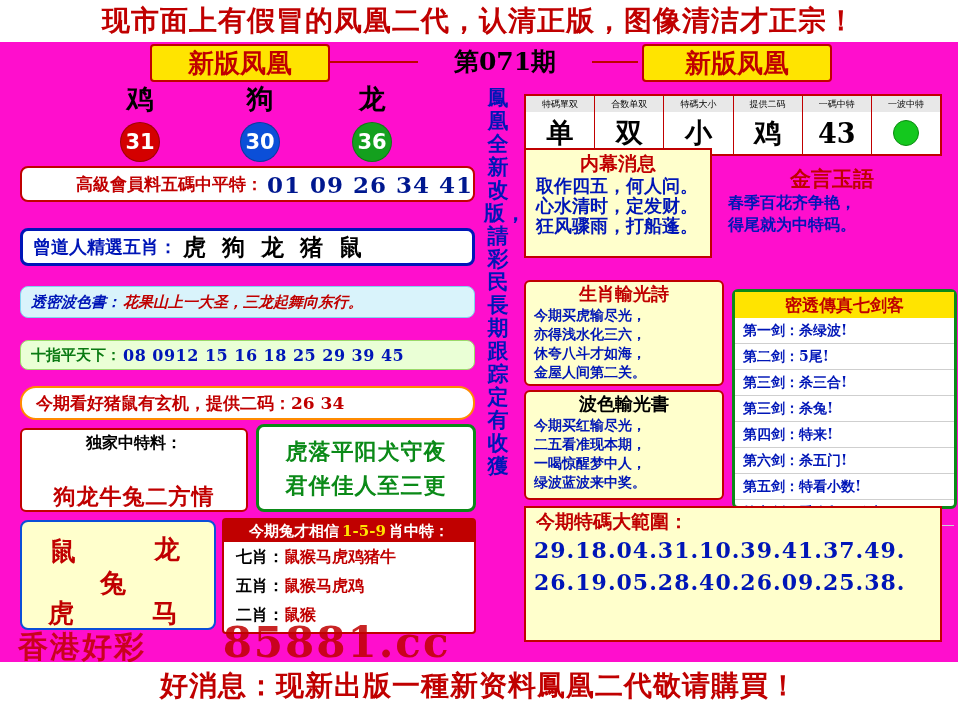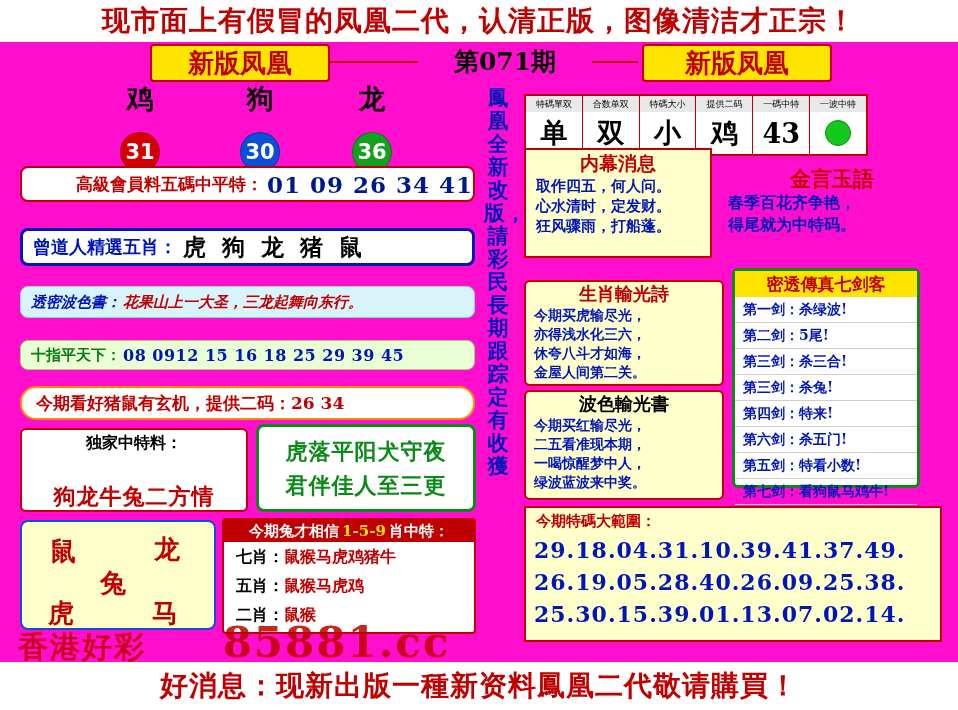--- a/index.html
+++ b/index.html
@@ -48,21 +48,21 @@
   .z-item{position:absolute;text-align:center;width:80px;}
   .z-name{
     font-family:"DejaVu Serif","Liberation Serif",serif;
     font-weight:bold;font-size:27px;color:#000;line-height:30px;
   }
   .ball{
     width:38px;height:38px;border-radius:50%;
     display:flex;align-items:center;justify-content:center;
     color:#fff;font-weight:bold;font-size:21px;
     font-family:"DejaVu Sans","Liberation Sans",sans-serif;
-    margin:18px auto 0;border:1px solid rgba(0,0,0,.25);
+    margin:8px auto 0;border:1px solid rgba(0,0,0,.25);
   }
   .ball-red{background:#d40000;}
   .ball-blue{background:#0b4fd8;}
   .ball-green{background:#14a01e;}
 
   .lbox{
     position:absolute;background:#fff;border-radius:8px;
     display:flex;align-items:center;box-sizing:border-box;
   }
   .lbl{
@@ -144,21 +144,21 @@
   
   .vtext{
     position:absolute;left:484px;top:86px;width:28px;height:560px;
     font-family:"DejaVu Serif","Liberation Serif",serif;font-weight:bold;
     font-size:21px;color:#0016b7;line-height:23px;text-align:center;
     word-break:break-all;
   }
 
   
   .rt{
-    position:absolute;left:524px;top:94px;width:344px;height:62px;
+    position:absolute;left:524px;top:94px;width:418px;height:62px;
     border:2px solid #c00000;background:#fff;box-sizing:border-box;
     display:flex;flex-direction:column;
   }
   .rt .hdr{display:flex;height:16px;}
   .rt .hdr div{
     flex:1;border-right:1px solid #c00000;background:#e8e8e8;
     font-size:9px;color:#000;display:flex;align-items:center;justify-content:center;
     font-family:"DejaVu Sans","Liberation Sans",sans-serif;
   }
   .rt .hdr div:last-child{border-right:none;}
@@ -175,44 +175,44 @@
   
   .rbox{position:absolute;box-sizing:border-box;background:#fff;}
   .rbox .ttl{
     text-align:center;font-family:"DejaVu Serif","Liberation Serif",serif;
     font-weight:bold;
   }
   .rbox p{margin:0;font-family:"DejaVu Serif","Liberation Serif",serif;font-weight:bold;}
 
   #box-neimu{left:524px;top:148px;width:188px;height:110px;border:2px solid #c00000;background:#ffffcc;}
   #box-neimu .ttl{font-size:19px;color:#c00000;line-height:26px;}
-  #box-neimu p{font-size:15px;color:#0016b7;line-height:20px;padding-left:10px;}
+  #box-neimu p{font-size:18px;color:#0016b7;line-height:20px;padding-left:10px;}
 
   #box-jinyan{left:722px;top:164px;width:220px;height:110px;border:2px solid transparent;background:transparent;}
   #box-jinyan .ttl{font-size:21px;color:#c00000;line-height:26px;}
   #box-jinyan p{font-size:16px;color:#0016b7;line-height:22px;padding-left:4px;}
 
   #box-shengxiao{left:524px;top:280px;width:200px;height:106px;border:2px solid #c00000;border-radius:6px;background:#ffffcc;}
   #box-shengxiao .ttl{font-size:18px;color:#c00000;line-height:24px;}
   #box-shengxiao p{font-size:14px;color:#0016b7;line-height:19px;padding-left:8px;}
 
   #box-bose2{left:524px;top:390px;width:200px;height:110px;border:2px solid #c00000;border-radius:6px;background:#ffffcc;}
   #box-bose2 .ttl{font-size:18px;color:#000;line-height:24px;}
   #box-bose2 p{font-size:14px;color:#0016b7;line-height:19px;padding-left:8px;}
 
-  #box-qijian{left:732px;top:268px;width:188px;height:220px;border:3px solid #0b8a18;border-radius:6px;background:#fff;}
+  #box-qijian{left:732px;top:289px;width:225px;height:220px;border:3px solid #0b8a18;border-radius:6px;background:#fff;}
   #box-qijian .ttl{font-size:17px;color:#c00000;line-height:26px;background:#ffe400;}
   #box-qijian .it{
     font-family:"DejaVu Serif","Liberation Serif",serif;font-weight:bold;
     font-size:14px;color:#0016b7;line-height:25px;padding-left:8px;
     border-bottom:1px solid #cfcfcf;
   }
 
   #box-dafanwei{left:524px;top:506px;width:418px;height:136px;border:2px solid #c00000;background:#ffffcc;}
-  #box-dafanwei .ttl{font-size:15px;color:#c00000;line-height:26px;text-align:left;padding-left:10px;}
+  #box-dafanwei .ttl{font-size:19px;color:#c00000;line-height:26px;text-align:left;padding-left:10px;}
   #box-dafanwei p{font-size:22px;color:#0016b7;line-height:32px;padding-left:8px;letter-spacing:1px;}
 
   
   .wm{
     position:absolute;left:18px;top:618px;width:922px;height:48px;
     font-family:"DejaVu Serif","Liberation Serif",serif;font-weight:bold;
     font-size:42px;color:#c00000;opacity:.85;white-space:nowrap;
     letter-spacing:2px;
   }
   .wm .sub{font-size:30px;}
@@ -381,21 +381,20 @@
     <div class="it">第四剑：特来!</div>
     <div class="it">第六剑：杀五门!</div>
     <div class="it">第五剑：特看小数!</div>
     <div class="it">第七剑：看狗鼠马鸡牛!</div>
   </div>
 
   <div class="rbox" id="box-dafanwei">
     <div class="ttl">今期特碼大範圍：</div>
     <p>29.18.04.31.10.39.41.37.49.</p>
     <p>26.19.05.28.40.26.09.25.38.</p>
-    <p>25.30.15.39.01.13.07.02.14.</p>
   </div>
 
   <div class="wm">
     <span class="sub">香港好彩</span>
     <span style="margin-left:60px;">85881.cc</span>
   </div>
 
   <div class="bot-banner">
     <span>好消息：现新出版一種新资料鳳凰二代敬请購買！</span>
   </div>

